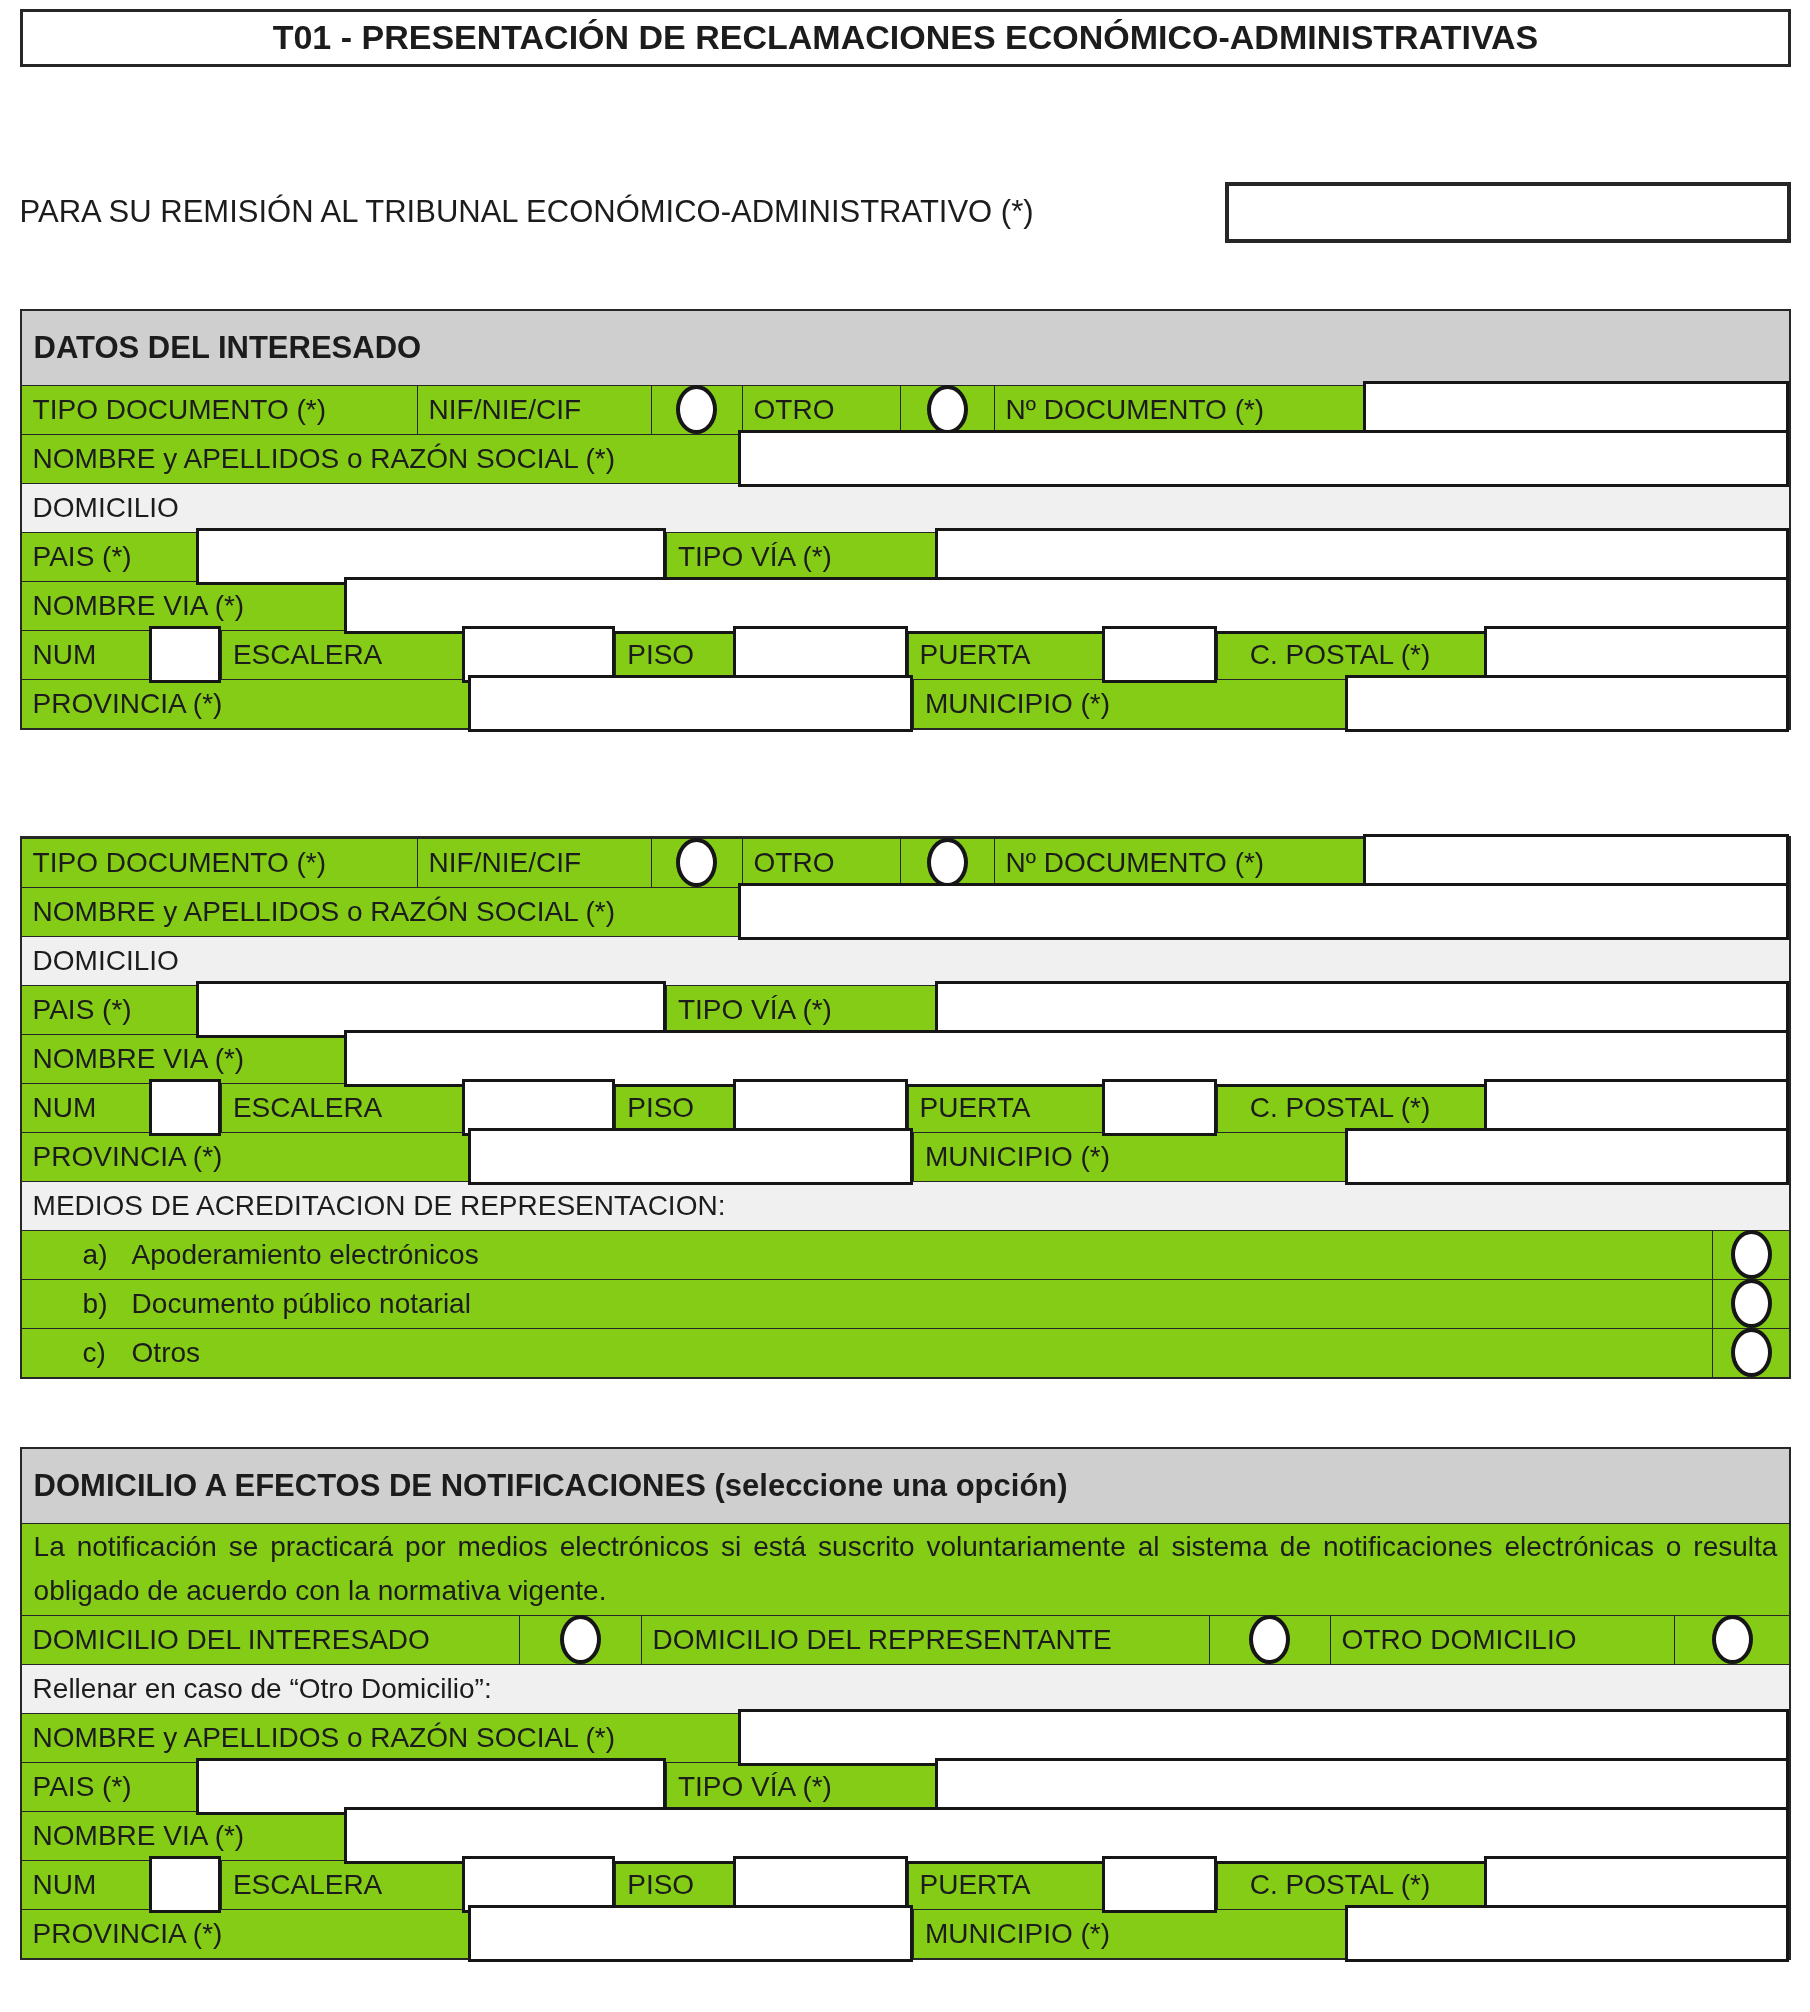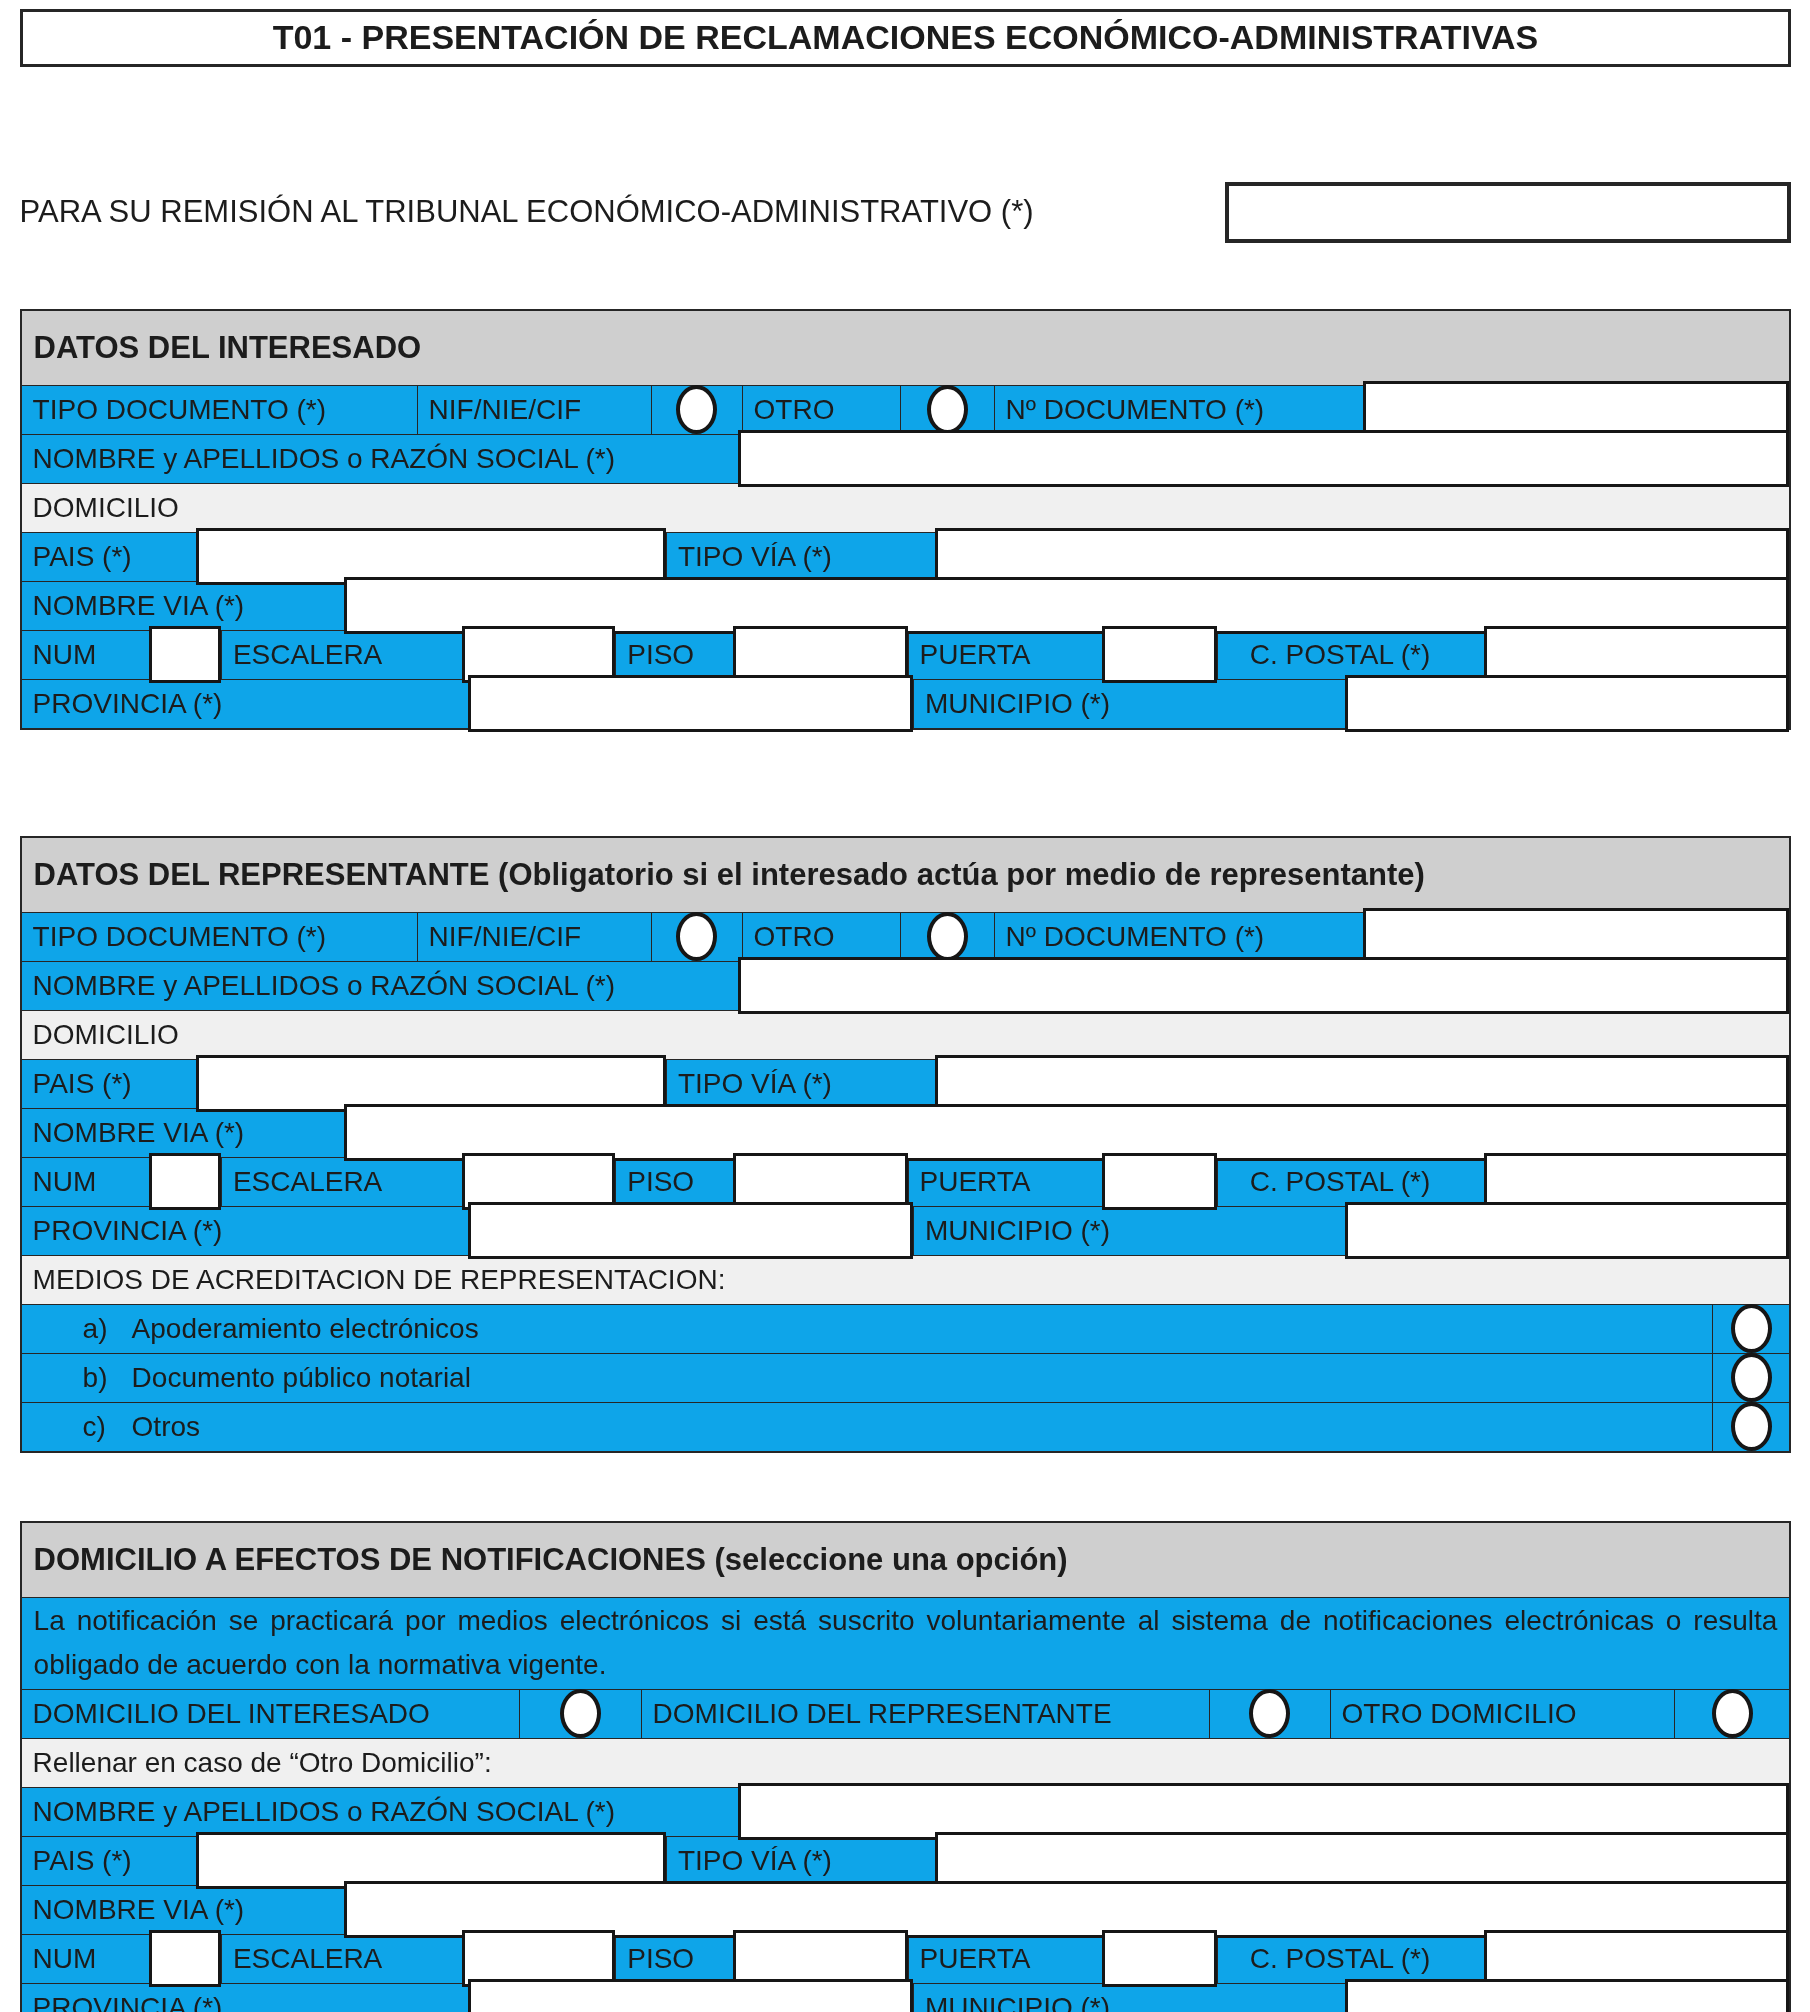--- a/index.html
+++ b/index.html
@@ -18,21 +18,21 @@
     display:flex; align-items:center; justify-content:center;
     font-size:34px; font-weight:bold;
   }
 
   
   .remision { margin-top:115px; height:61px; display:flex; align-items:center; }
   .remision-label { flex:1 1 auto; font-size:31px; }
   .rem-input { width:566px; height:61px; border:4.3px solid #262626; background:#fff; }
 
   
-  .sec { border:2.6px solid #262626; background:#0ea5e9; }
+  .sec { border:2.6px solid #262626; background:#84cc16; }
   .sec-1 { margin-top:66px; }
   .sec-2 { margin-top:106px; }
   .sec-3 { margin-top:68px; }
 
   .sec-header {
     height:74px; background:#cfcfcf;
     display:flex; align-items:center; padding:0 12px;
     font-size:31px; font-weight:bold;
   }
 
@@ -149,21 +149,20 @@
 
     <div class="row">
       <div class="cell w-prov">PROVINCIA (*)</div>
       <div class="inp w-provin"></div>
       <div class="cell bl w-muni">MUNICIPIO (*)</div>
       <div class="inp grow"></div>
     </div>
   </div>
 
   <div class="sec sec-2">
-    <div class="sec-header">DATOS DEL REPRESENTANTE (Obligatorio si el interesado actúa por medio de representante)</div>
 
     <div class="row">
       <div class="cell w-tipodoc">TIPO DOCUMENTO (*)</div>
       <div class="cell bl w-nif">NIF/NIE/CIF</div>
       <div class="cell bl w-r1 center">
         <span class="radio"></span>
       </div>
       <div class="cell bl w-otro">OTRO</div>
       <div class="cell bl w-r2 center">
         <span class="radio"></span>

